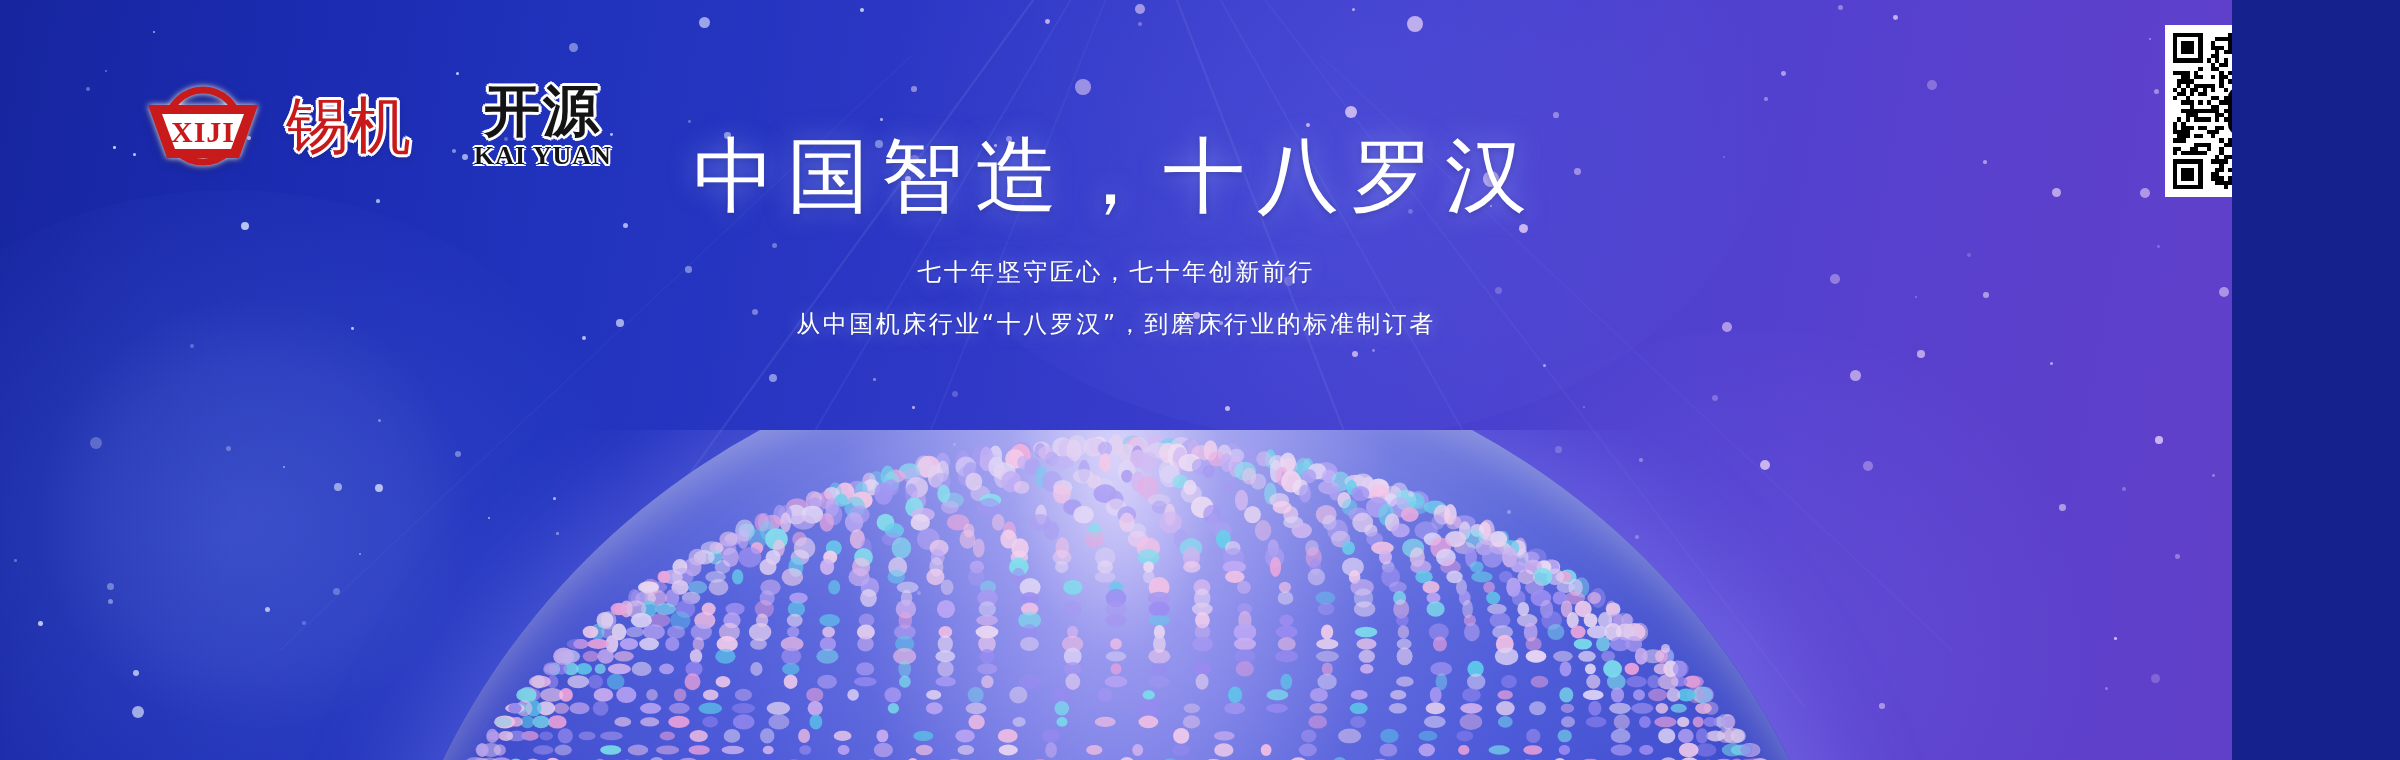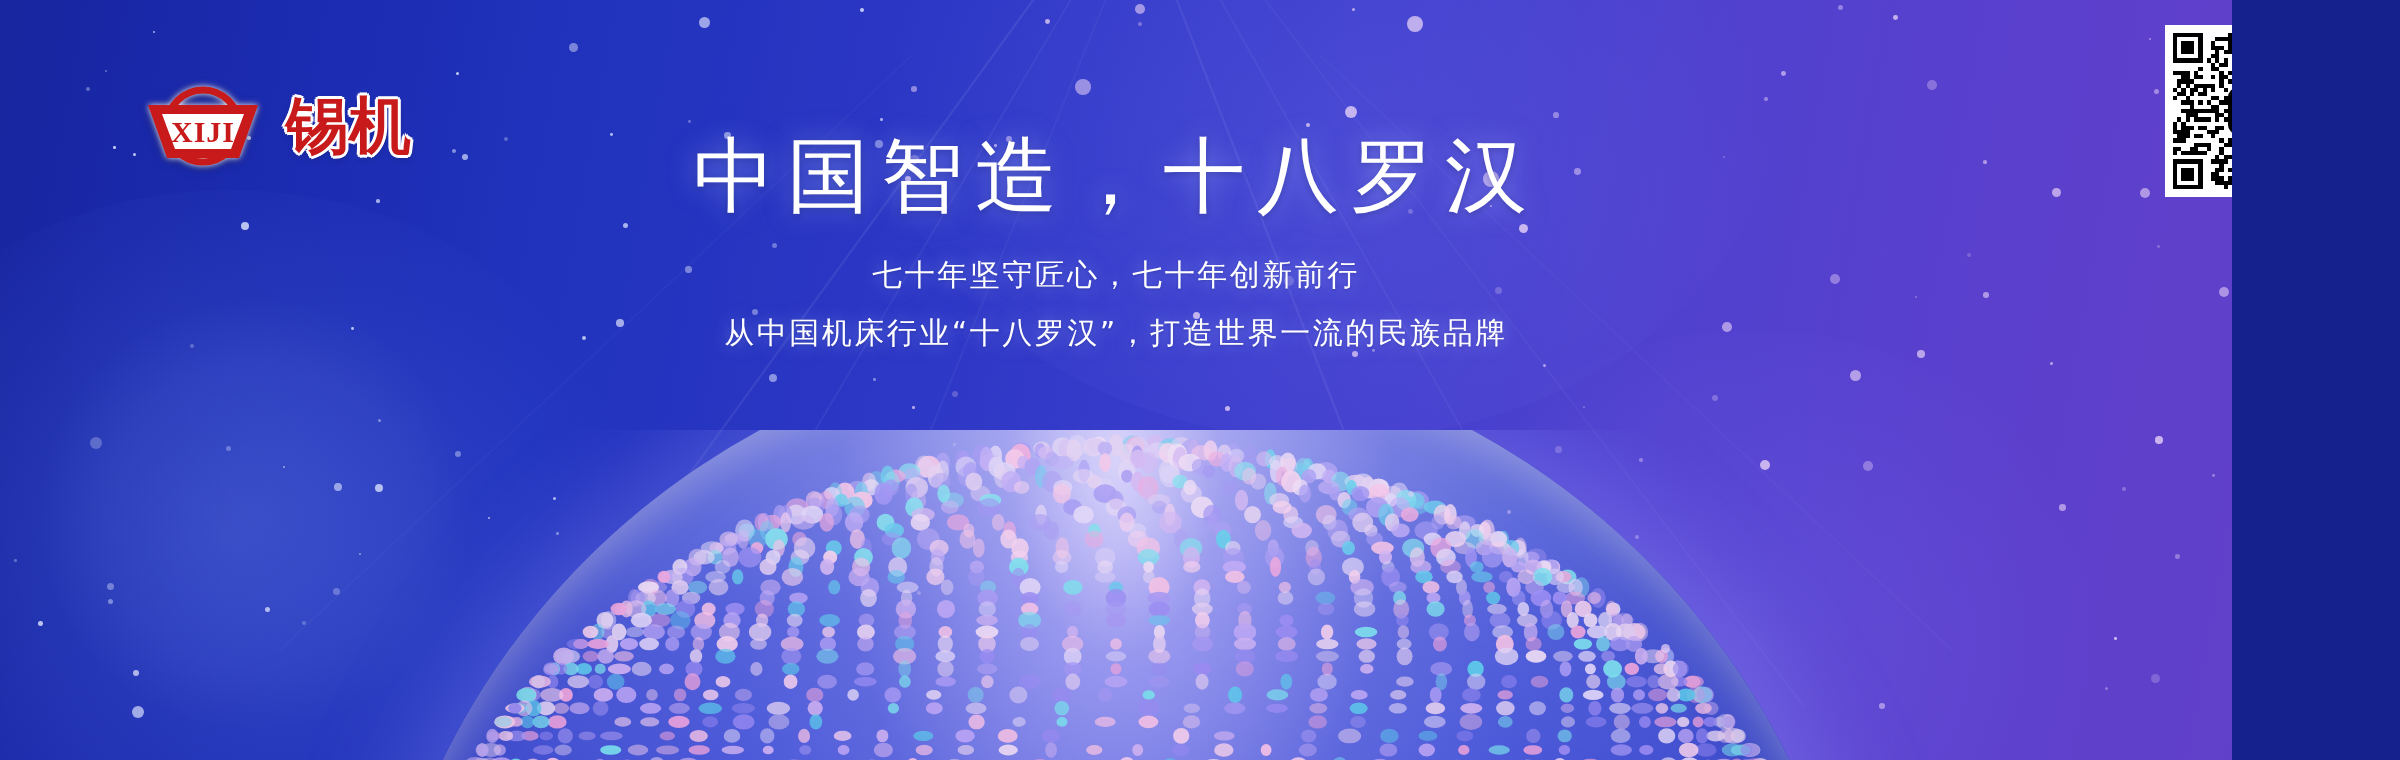--- a/index.html
+++ b/index.html
@@ -87,21 +87,21 @@
 
   
   #logo-block{position:absolute;left:144px;top:80px;display:flex;align-items:center;gap:28px;}
 
   .xiji-mark{position:relative;width:118px;height:92px;}
   .xiji-mark svg{display:block;width:118px;height:92px;
     filter:drop-shadow(0 0 3px rgba(255,255,255,.95)) drop-shadow(0 2px 4px rgba(0,0,0,.35));}
 
   .xiji-cn{
     font-family:"DejaVu Sans","Liberation Sans",sans-serif;
-    font-size:62px;font-weight:700;color:#c81a1a;line-height:1;
+    font-size:62px;font-weight:400;color:#c81a1a;line-height:1;
     letter-spacing:1px;
     text-shadow:
       -2px -2px 0 #fff, 2px -2px 0 #fff, -2px 2px 0 #fff, 2px 2px 0 #fff,
       -3px 0 0 #fff, 3px 0 0 #fff, 0 -3px 0 #fff, 0 3px 0 #fff,
       0 3px 7px rgba(0,0,0,.30);
     margin-left:-4px;
   }
 
   #kaiyuan{margin-left:34px;display:flex;flex-direction:column;align-items:center;line-height:1;}
   .ky-cn{
@@ -124,21 +124,21 @@
   #copy{position:absolute;left:0;right:0;top:132px;text-align:center;}
   #headline{
     font-family:"Liberation Serif","DejaVu Serif",serif;
     font-size:82px;color:#ffffff;letter-spacing:12px;line-height:1.1;
     text-shadow:0 0 26px rgba(170,185,255,.55), 0 2px 6px rgba(15,20,90,.35);
     white-space:nowrap;
   }
   #sublines{margin-top:38px;}
   .subline{
     font-family:"DejaVu Sans","Liberation Sans",sans-serif;
-    font-size:30px;color:#ffffff;letter-spacing:2.5px;line-height:1;
+    font-size:24px;color:#ffffff;letter-spacing:2.5px;line-height:1;
     margin:0 0 28px 0;
     text-shadow:0 0 16px rgba(160,180,255,.55), 0 1px 3px rgba(15,20,90,.30);
     white-space:nowrap;
   }
   .subline:last-child{margin-bottom:0;}
 
   
   #qr{
     position:absolute;left:2165px;top:25px;width:172px;height:172px;
     background:#ffffff;padding:8px;
@@ -1975,27 +1975,31 @@
       <svg viewBox="0 0 118 92">
         <circle cx="59" cy="46" r="36" fill="none" stroke="#c81a1a" stroke-width="7"></circle>
         <path d="M4 25 H114 L95 78 H23 Z" fill="#c81a1a"></path>
         <path d="M18 34 H100 L87 69 H31 Z" fill="#ffffff"></path>
         <text x="59" y="62" text-anchor="middle" font-family="Liberation Serif, DejaVu Serif, serif" font-size="30" font-weight="bold" fill="#c81a1a" letter-spacing="1">XIJI</text>
       </svg>
     </div>
 
     <div class="xiji-cn">锡机</div>
 
+    <div id="kaiyuan">
+      <div class="ky-cn">开源</div>
+      <div class="ky-en">KAI YUAN</div>
+    </div>
   </div>
 
   <div id="copy">
     <div id="headline">中国智造，十八罗汉</div>
     <div id="sublines">
       <p class="subline">七十年坚守匠心，七十年创新前行</p>
-      <p class="subline">从中国机床行业“十八罗汉”，打造世界一流的民族品牌</p>
+      <p class="subline">从中国机床行业“十八罗汉”，到磨床行业的标准制订者</p>
     </div>
   </div>
 
   <div id="qr">
     <svg viewBox="0 0 37 37" shape-rendering="crispEdges">
         <rect width="37" height="37" fill="#ffffff"></rect>
         <rect x="0" y="0" width="1" height="1" fill="#000000"></rect>
         <rect x="1" y="0" width="1" height="1" fill="#000000"></rect>
         <rect x="2" y="0" width="1" height="1" fill="#000000"></rect>
         <rect x="3" y="0" width="1" height="1" fill="#000000"></rect>

